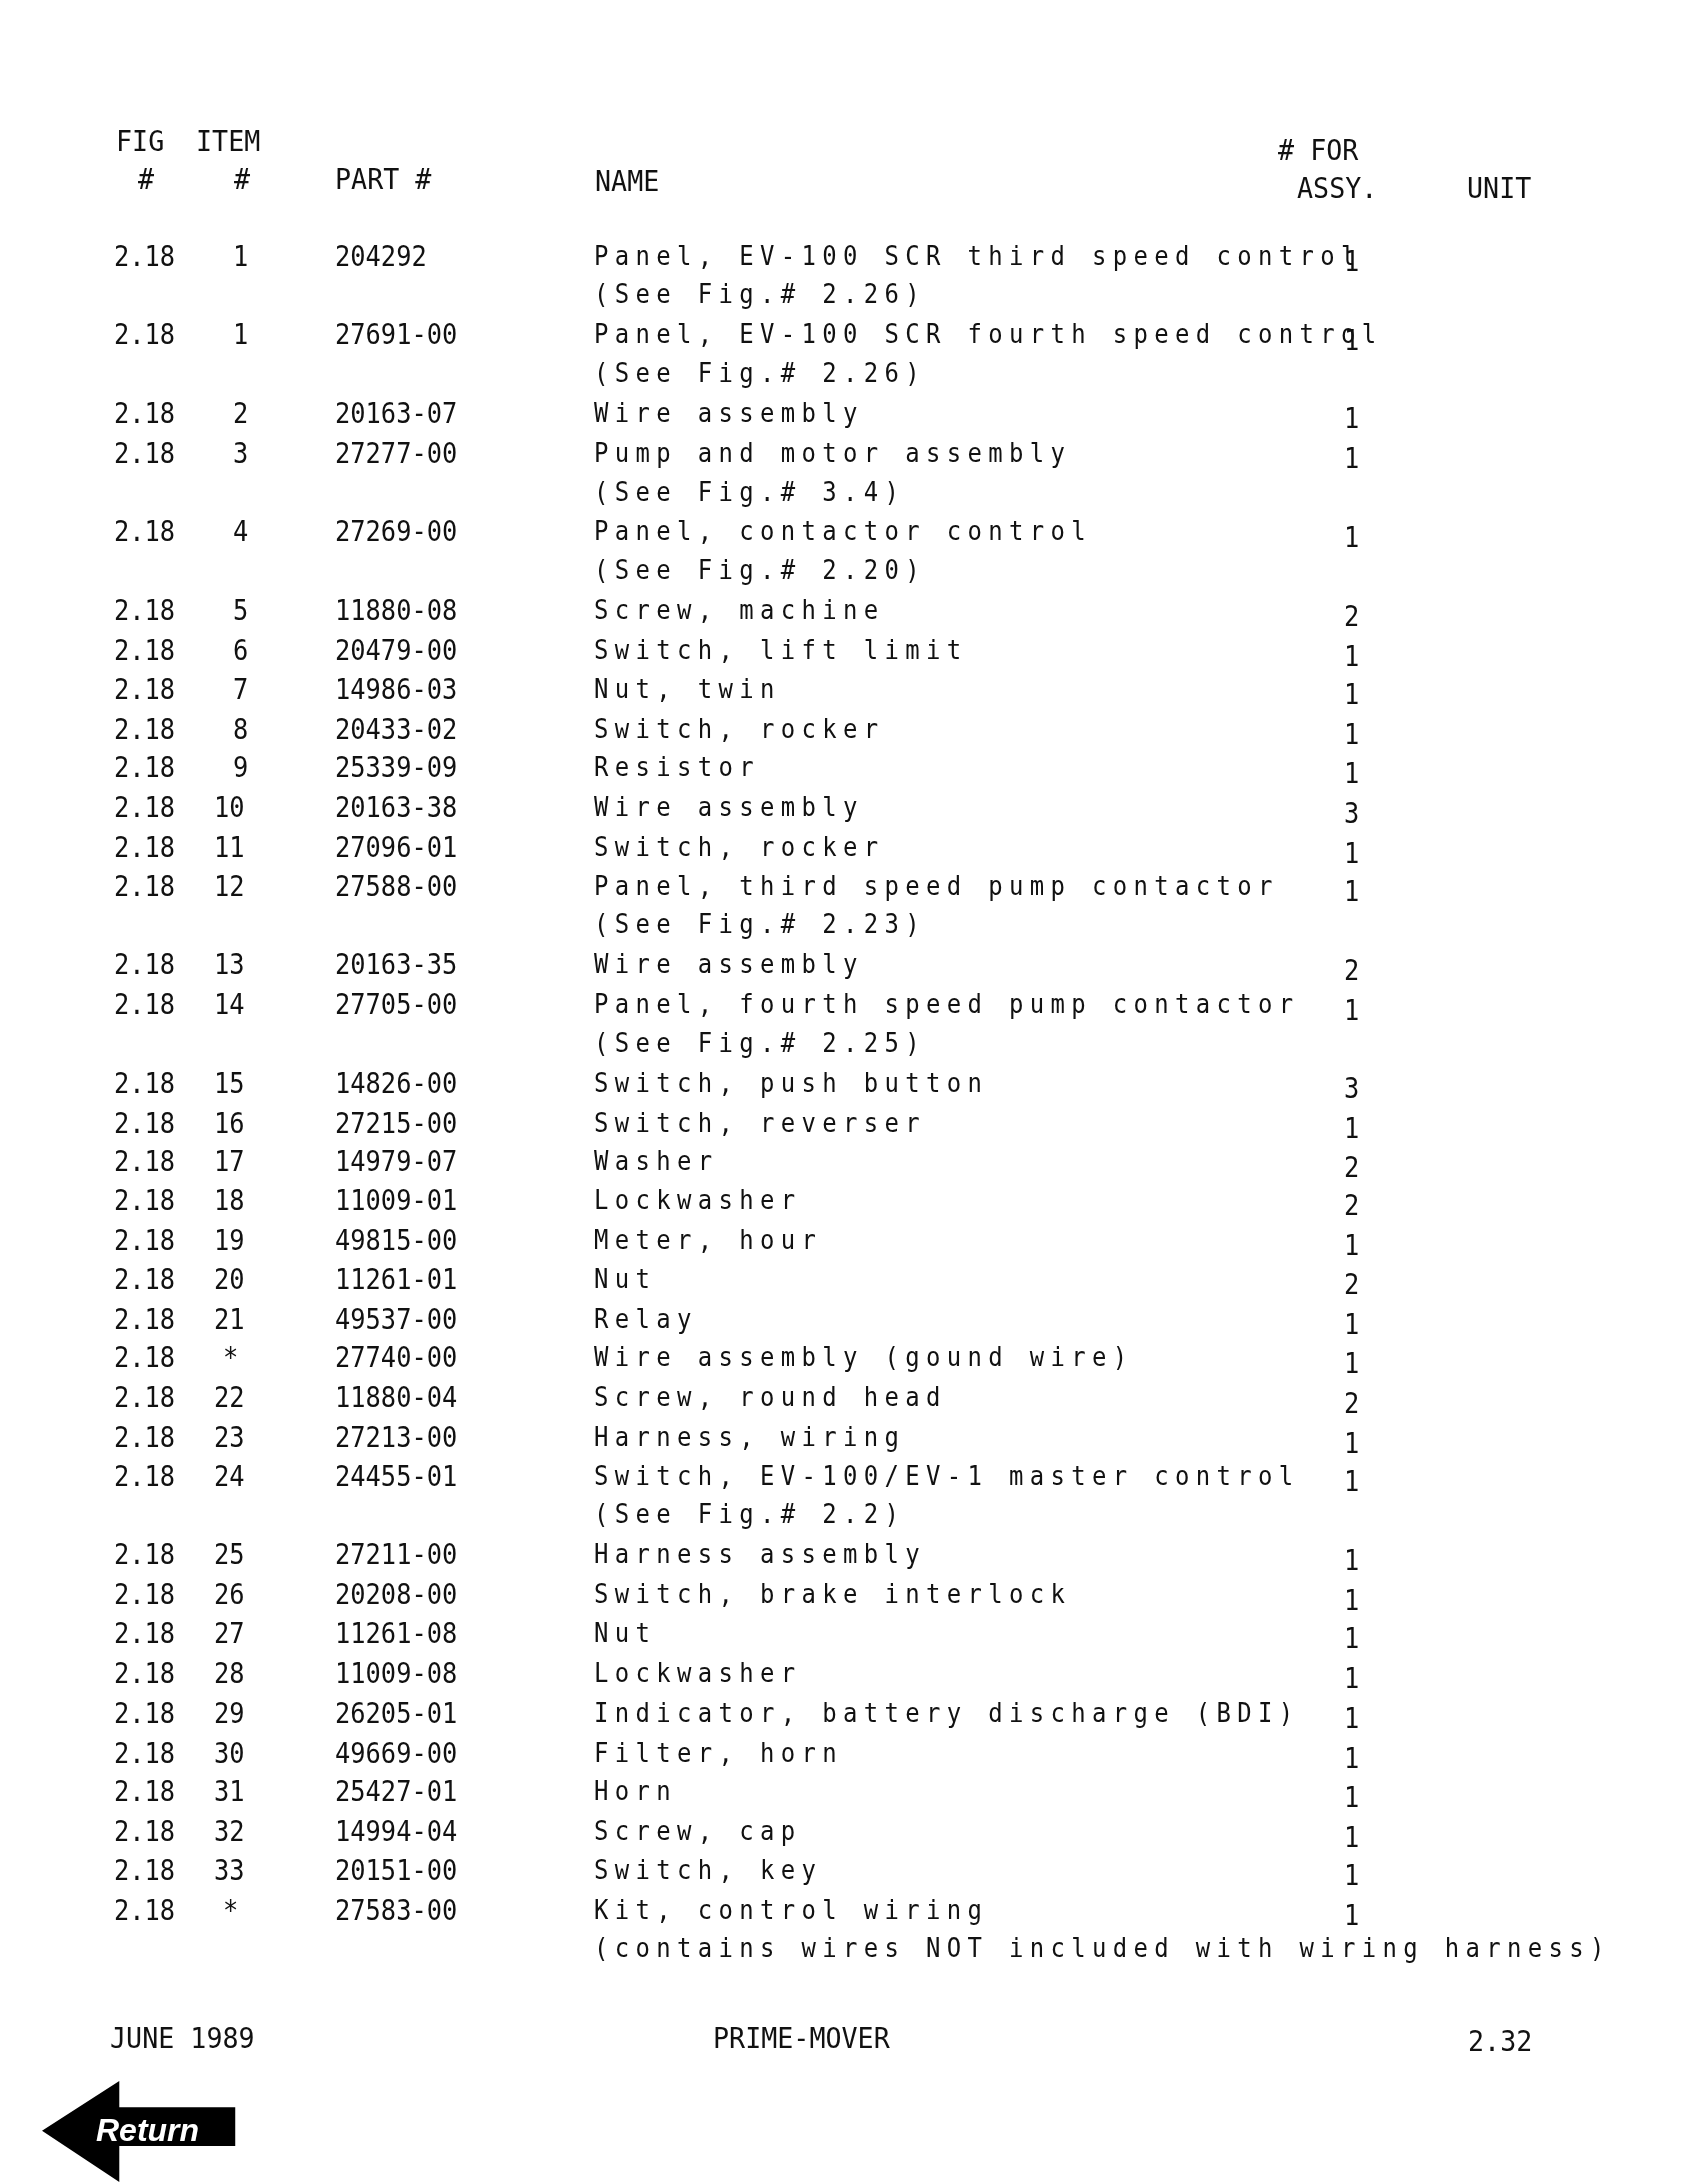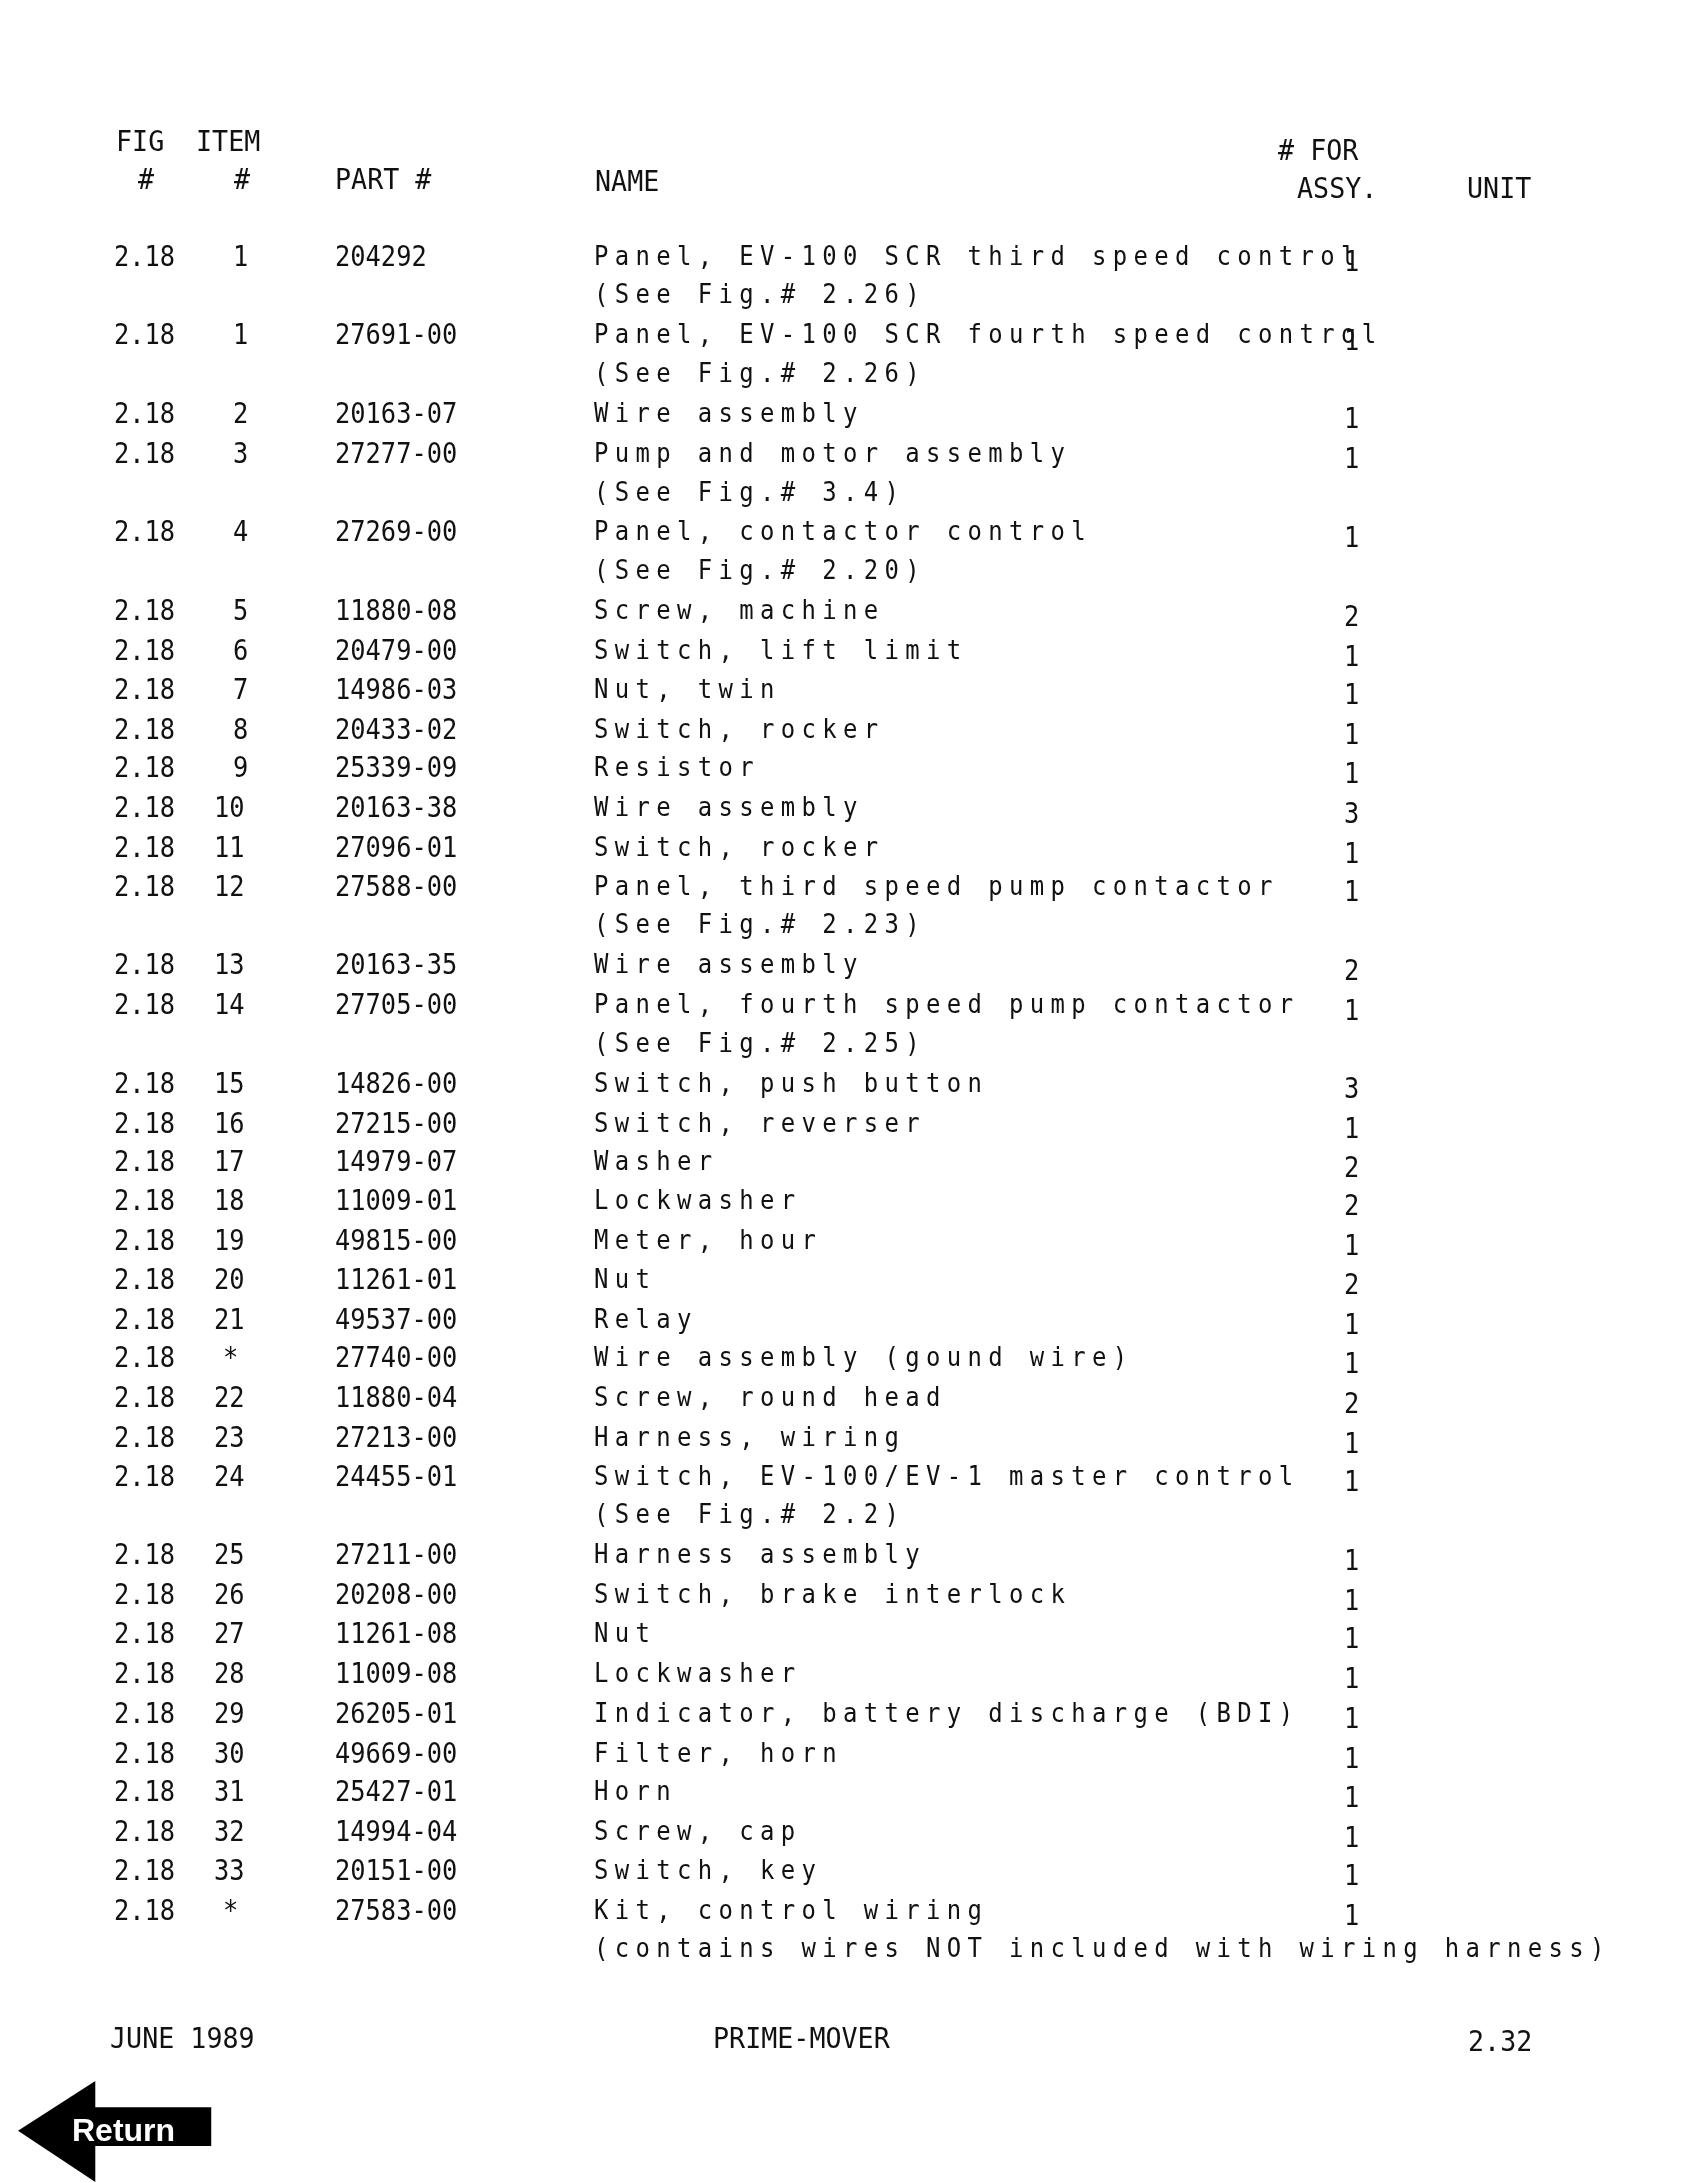--- a/index.html
+++ b/index.html
@@ -2,21 +2,21 @@
 <html style="font-size:11px"><head>
 <meta charset="utf-8">
 <style>
   html, body { margin: 0; padding: 0; background: #ffffff; }
   body { width: 1687px; height: 2183px; position: relative; overflow: hidden; color: #111; }
   .page { position: absolute; left: 0; top: 0; width: 1687px; height: 2183px; }
   .t { position: absolute; white-space: pre; font-family: "DejaVu Sans Mono", "Liberation Mono", monospace; font-size: 27.6px; line-height: 33px; transform: scaleX(0.92); transform-origin: left top; }
   .hdr { font-size: 29px; }
   .name { letter-spacing: 6.9px; font-size: 26px; }
   .footer { font-size: 29px; }
-  .return-btn { position: absolute; left: 18px; top: 2081px; width: 196px; height: 101px; cursor: pointer; }
+  .return-btn { position: absolute; left: 42px; top: 2081px; width: 196px; height: 101px; cursor: pointer; font-style: italic; }
   .return-btn svg { position: absolute; left: 0; top: 0; }
   .return-label { position: absolute; left: 54px; top: 30px; font-family: "Liberation Sans", sans-serif; font-weight: bold; color: #ffffff; font-size: 32px; line-height: 39px; }
 </style>
 </head>
 <body>
 
 <div class="page">
 
   <div>
     <span class="t hdr" style="left:116px; top:125px;">FIG</span>

